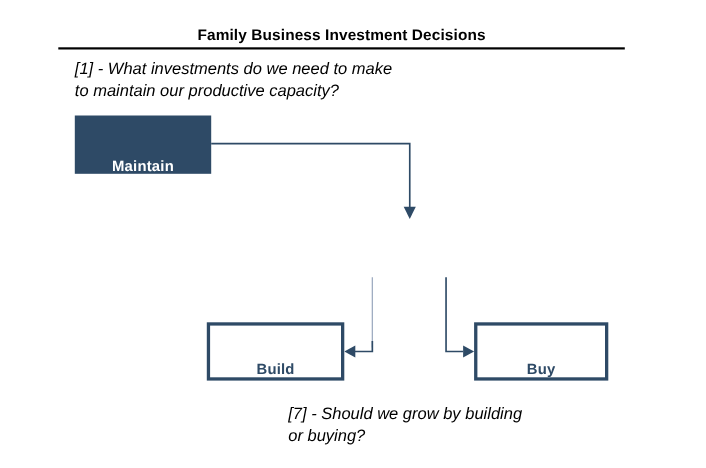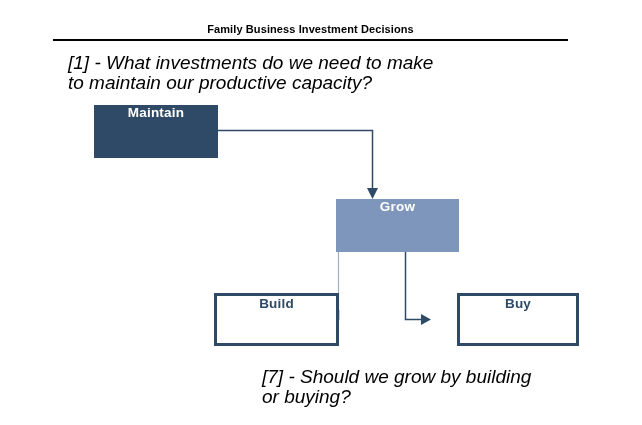--- a/index.html
+++ b/index.html
@@ -10,48 +10,47 @@
     background: #ffffff;
     overflow: hidden;
     font-family: "Liberation Sans", sans-serif;
   }
   .title {
     position: absolute;
     left: 53px;
     top: 23px;
     width: 515px;
     text-align: center;
-    font-size: 11px;
+    font-size: 14px;
     font-weight: bold;
     color: #000000;
     padding-bottom: 4px;
     border-bottom: 2px solid #000000;
     letter-spacing: 0.1px;
   }
   .annotation {
     position: absolute;
-    font-size: 19px;
+    font-size: 15px;
     font-style: italic;
     color: #000000;
     line-height: 20px;
     white-space: pre-line;
   }
   #q1 { left: 68px;  top: 53px; }
   #q2 { left: 68px;  top: 201px; }
   #q3 { left: 262px; top: 367px; }
   .node {
     position: absolute;
     box-sizing: border-box;
     display: flex;
-    align-items: flex-start;
+    align-items: flex-end;
     justify-content: center;
     font-size: 13.5px;
     font-weight: bold;
     letter-spacing: 0.2px;
-    margin-left: 26px;
   }
   .node-filled-dark {
     background: var(--color-box_dark, #2e4a66);
     color: #ffffff;
   }
   .node-filled-medium {
     background: var(--color-box_medium, #7e96bc);
     color: #ffffff;
   }
   .node-outline {
@@ -92,23 +91,20 @@
     <polygon points="323,314 323,325 313,319.5" fill="#2e4a66"></polygon>
 
     <path d="M405.5,252 V319.5 H421" fill="none" stroke-width="1.5" stroke="#2e4a66"></path>
     <polygon points="421,314 421,325 431,319.5" fill="#2e4a66"></polygon>
   </svg>
 
   <div class="node node-filled-dark" id="node-maintain">
     <span>Maintain</span>
   </div>
 
-  <div class="node node-filled-medium" id="node-grow">
-    <span>Grow</span>
-  </div>
 
   <div class="node node-outline" id="node-build">
     <span>Build</span>
   </div>
 
   <div class="node node-outline" id="node-buy">
     <span>Buy</span>
   </div>
 
 </div>

